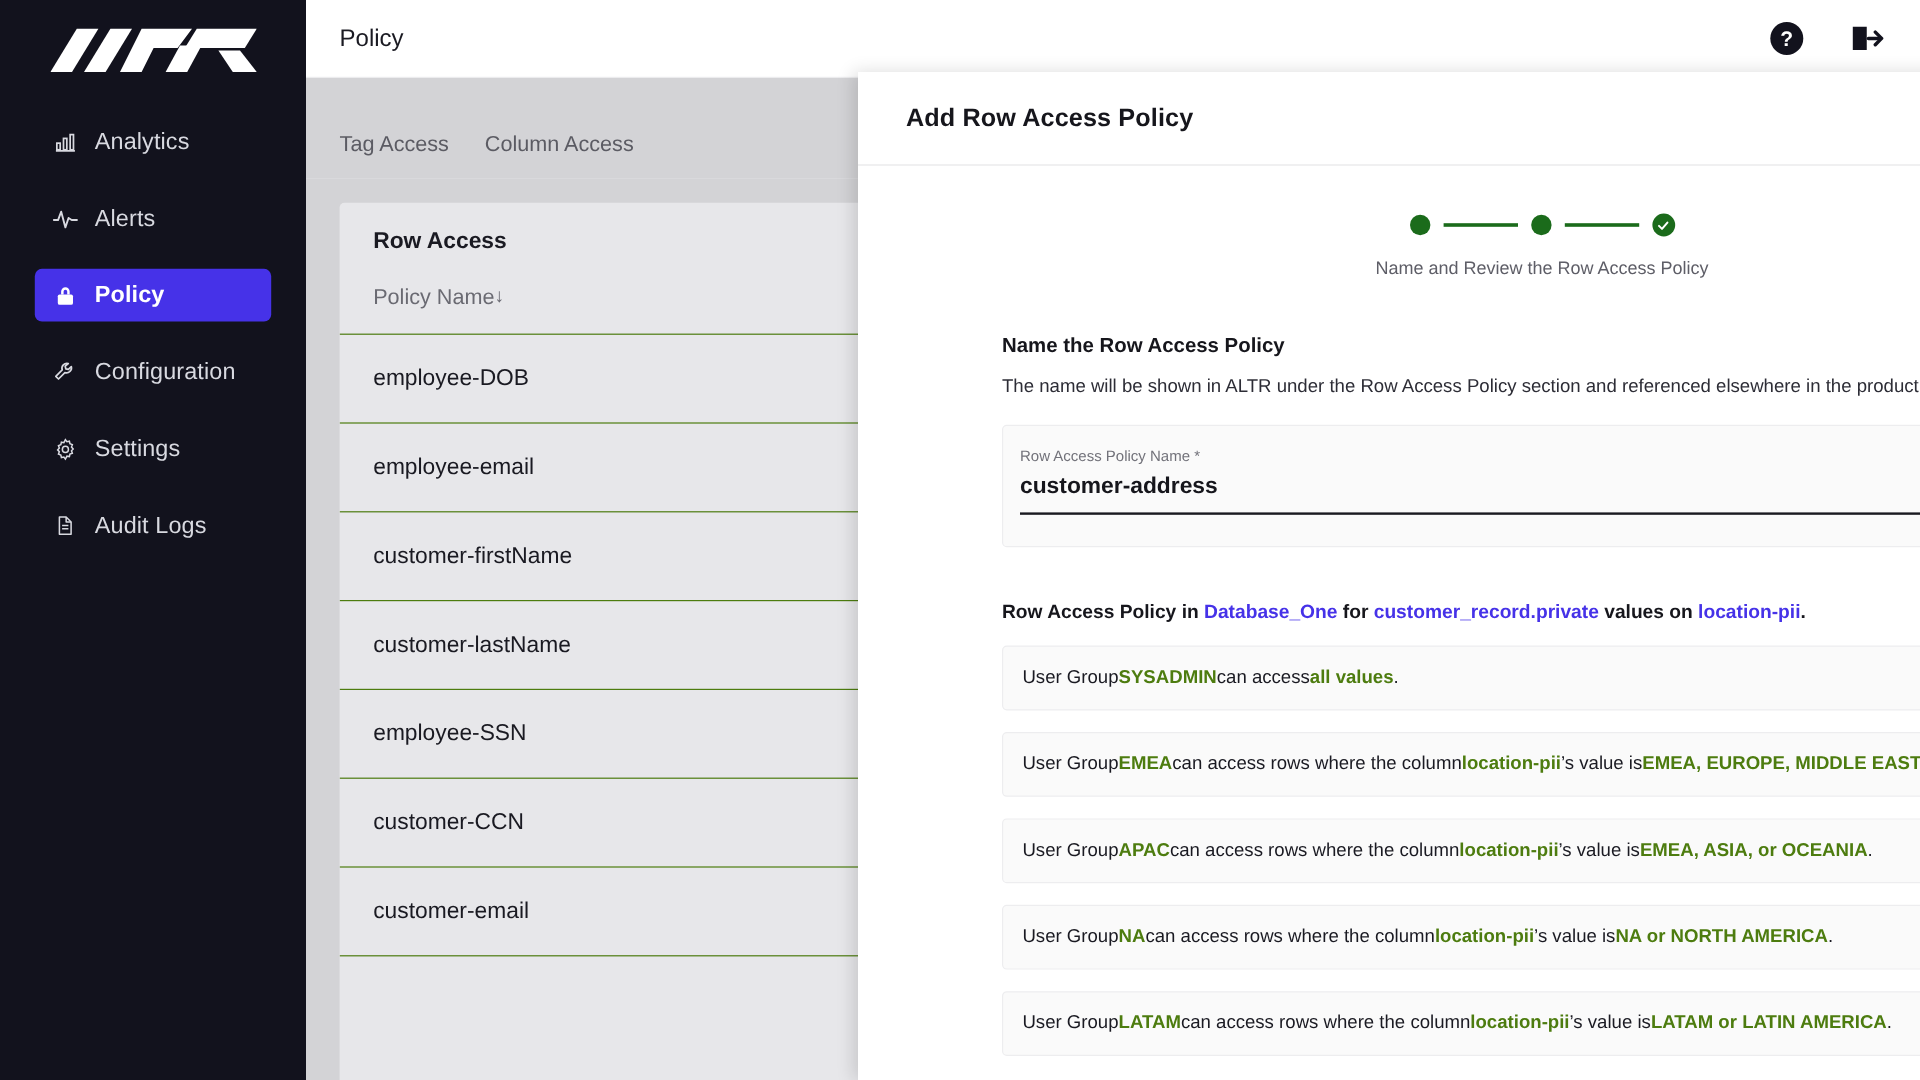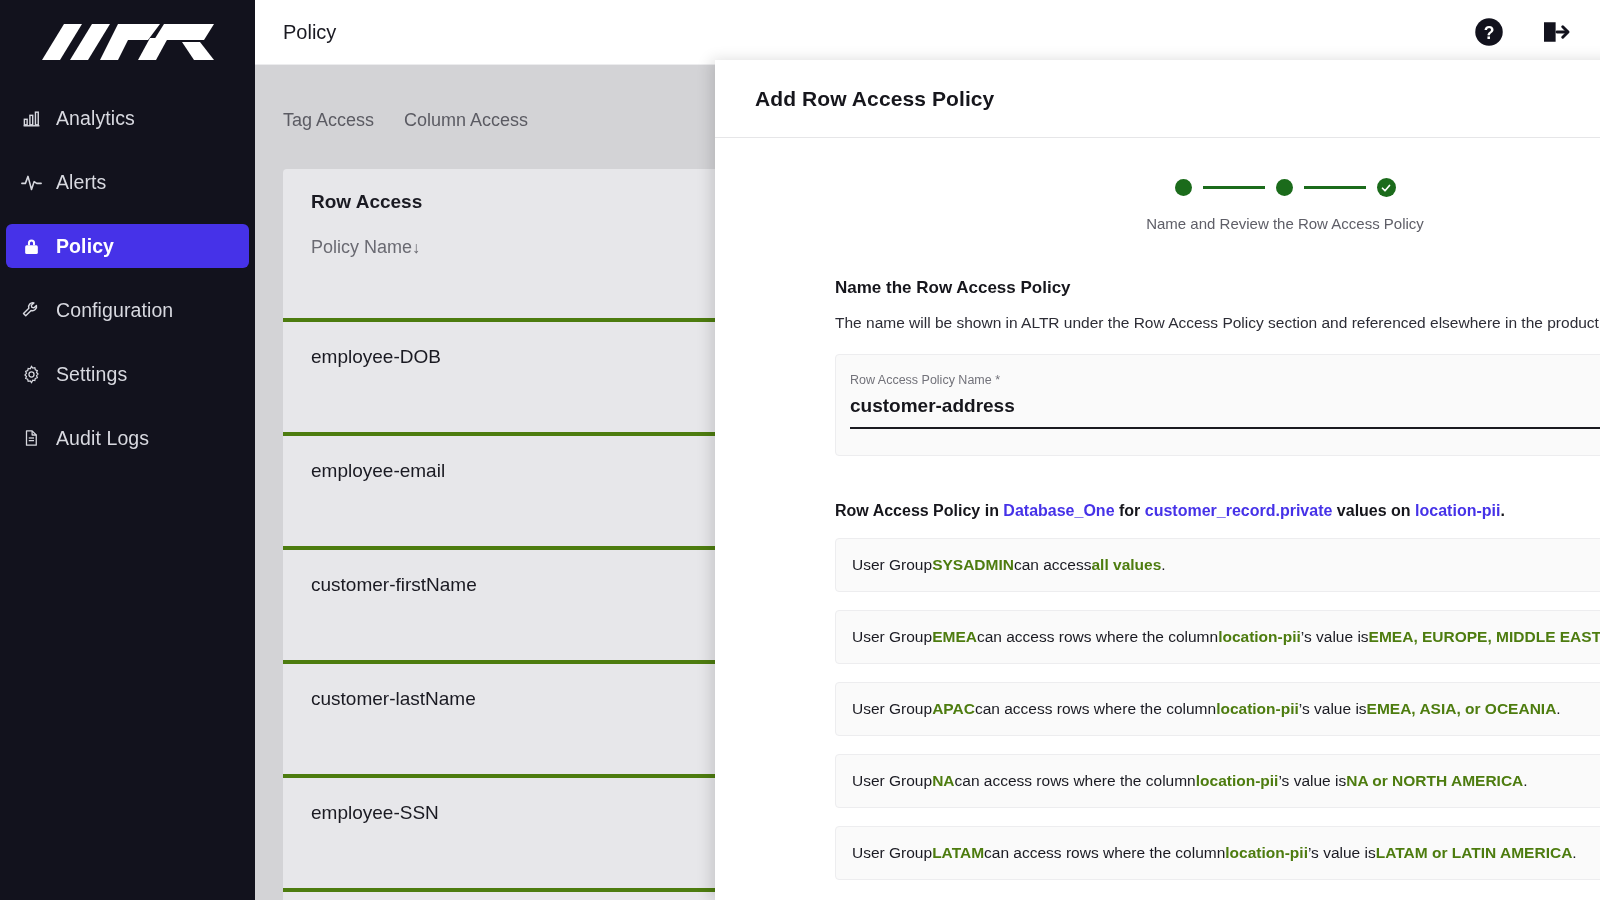--- a/index.html
+++ b/index.html
@@ -16,21 +16,21 @@
     position: absolute; left: 0; top: 0;
     width: 255px; height: 900px;
     background: #12121d;
     display: flex; flex-direction: column;
   }
   .logo-wrap {
     height: 84px;
     display: flex; align-items: center; justify-content: center;
   }
   .logo-svg { display: block; }
-  .nav { margin-top: 12px; padding: 0 6px; display: flex; flex-direction: column; }
+  .nav { margin-top: 12px; padding: 0 29px; display: flex; flex-direction: column; }
   .nav-item {
     height: 44px; margin-bottom: 20px;
     display: flex; align-items: center; gap: 14px;
     padding: 0 14px; border-radius: 6px;
     color: #d8d9e0; font-size: 19.5px; letter-spacing: .1px;
     cursor: pointer; user-select: none;
   }
   .nav-item.active { background: #4632e8; color: #ffffff; font-weight: 600; }
   .nav-ico { width: 22px; height: 22px; flex: 0 0 22px; display: flex; align-items: center; justify-content: center; }
   .nav-ico svg { display: block; }
@@ -63,23 +63,22 @@
   }
   .list-card h2 { font-size: 19px; color: #1a1a22; padding: 0 28px 24px; }
   .list-head {
     display: flex; align-items: center; 
     padding: 0 28px 20px; font-size: 18px; color: #6a6a72;
   }
   .sort-arrow { font-size: 16px; color: #6a6a72; }
   .list-row {
     height: 74px; display: flex; align-items: center;
     padding: 0 28px; font-size: 19px; color: #1a1a22;
-    border-top: 4px solid #4d7c0f;
+    border-top: 1px solid #4d7c0f;
     white-space: nowrap;
-    margin-top: 40px;
   }
 
   
   .modal {
     position: absolute; left: 460px; top: 60px;
     width: 1140px; height: 840px;
     background: #ffffff;
     box-shadow: -4px 0 14px rgba(0,0,0,.14);
     display: flex; flex-direction: column;
     overflow: hidden;

